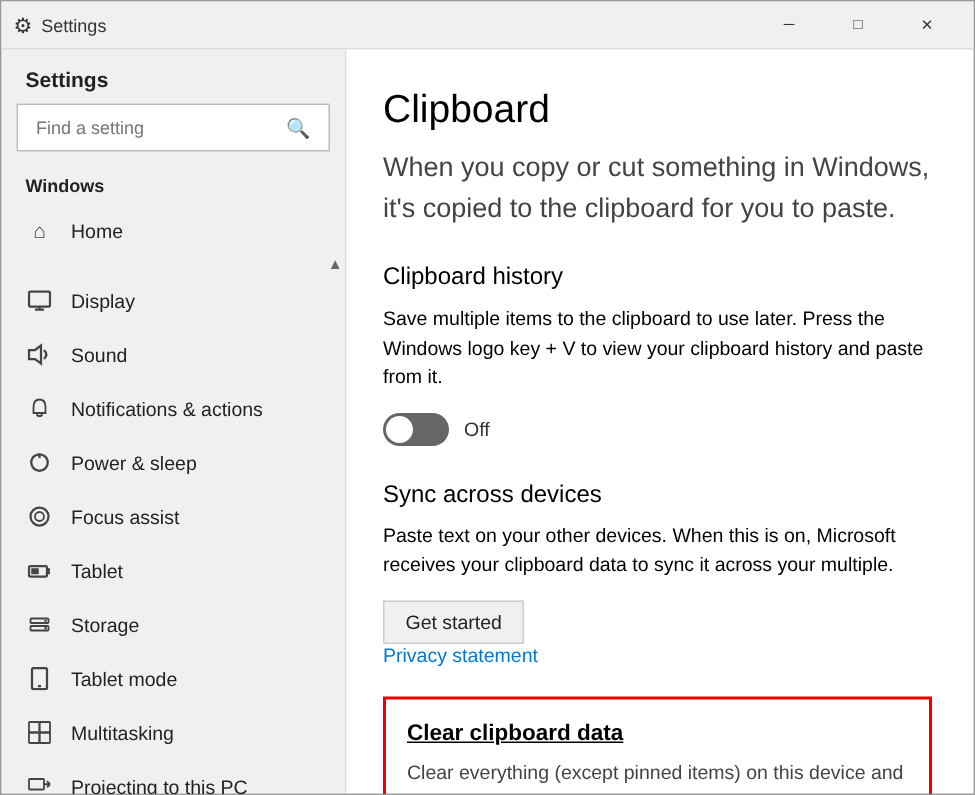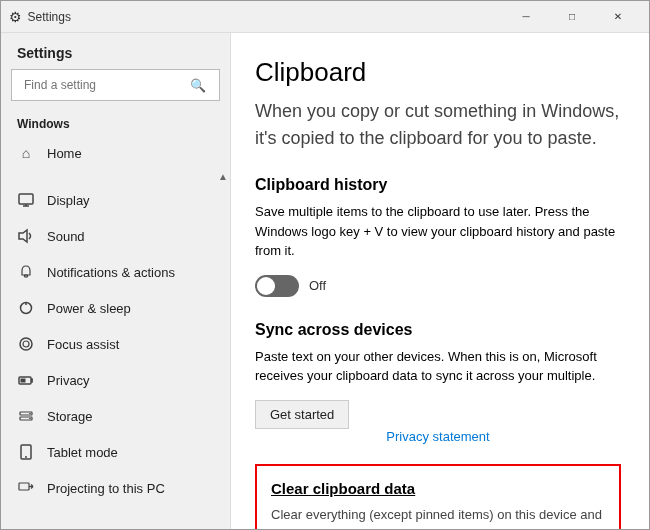--- a/index.html
+++ b/index.html
@@ -156,21 +156,21 @@
       margin-bottom: 10px;
     }
     .page-desc {
       font-size: 18px;
       color: #444;
       margin-bottom: 24px;
       line-height: 1.5;
     }
     .section-title {
       font-size: 16px;
-      font-weight: 700;
+      font-weight: 400;
       color: #000;
       margin-bottom: 8px;
     }
     .section-desc {
       font-size: 13px;
       color: #000000;
       margin-bottom: 14px;
       line-height: 1.5;
     }
     
@@ -211,21 +211,20 @@
       font-size: 13px;
       cursor: pointer;
       color: #222;
     }
     .privacy-link {
       font-size: 13px;
       color: #0078d7;
       cursor: pointer;
       margin-bottom: 20px;
       display: block;
-      text-align: center;
     }
     
     .clear-section {
       border: 2px solid #e00;
       padding: 14px;
       margin-bottom: 20px;
     }
     .clear-section-title {
       font-size: 15px;
       font-weight: 600;
@@ -332,41 +331,52 @@
         </div>
         <div class="sidebar-item">
           <span class="sidebar-item-icon">
             <svg width="16" height="16" viewBox="0 0 16 16" fill="none">
                 <rect x="1" y="5" width="12" height="7" rx="1" stroke="#444" stroke-width="1.5"></rect>
                 <line x1="13" y1="7.5" x2="15" y2="7.5" stroke="#444" stroke-width="2"></line>
                 <line x1="13" y1="9.5" x2="15" y2="9.5" stroke="#444" stroke-width="2"></line>
                 <rect x="2.5" y="6.5" width="5" height="4" fill="#444"></rect>
               </svg>
           </span>
-          <span>Privacy</span>
+          <span>Tablet</span>
         </div>
         <div class="sidebar-item">
           <span class="sidebar-item-icon">
             <svg width="16" height="16" viewBox="0 0 16 16" fill="none">
                 <rect x="2" y="4" width="12" height="3" rx="0.5" stroke="#444" stroke-width="1.2"></rect>
                 <rect x="2" y="9" width="12" height="3" rx="0.5" stroke="#444" stroke-width="1.2"></rect>
                 <circle cx="12" cy="5.5" r="0.8" fill="#444"></circle>
                 <circle cx="12" cy="10.5" r="0.8" fill="#444"></circle>
               </svg>
           </span>
           <span>Storage</span>
         </div>
         <div class="sidebar-item">
           <span class="sidebar-item-icon">
             <svg width="16" height="16" viewBox="0 0 16 16" fill="none">
                 <rect x="3" y="1" width="10" height="14" rx="1" stroke="#444" stroke-width="1.5"></rect>
                 <line x1="7" y1="13" x2="9" y2="13" stroke="#444" stroke-width="1.5"></line>
               </svg>
           </span>
           <span>Tablet mode</span>
+        </div>
+        <div class="sidebar-item">
+          <span class="sidebar-item-icon">
+            <svg width="16" height="16" viewBox="0 0 16 16" fill="none">
+                <rect x="1" y="1" width="7" height="7" rx="0.5" stroke="#444" stroke-width="1.2"></rect>
+                <rect x="8" y="1" width="7" height="7" rx="0.5" stroke="#444" stroke-width="1.2"></rect>
+                <rect x="1" y="8" width="7" height="7" rx="0.5" stroke="#444" stroke-width="1.2"></rect>
+                <rect x="8" y="8" width="7" height="7" rx="0.5" stroke="#444" stroke-width="1.2"></rect>
+              </svg>
+          </span>
+          <span>Multitasking</span>
         </div>
         <div class="sidebar-item">
           <span class="sidebar-item-icon">
             <svg width="16" height="16" viewBox="0 0 16 16" fill="none">
                 <rect x="1" y="3" width="10" height="7" rx="0.5" stroke="#444" stroke-width="1.2"></rect>
                 <line x1="11" y1="6.5" x2="15" y2="6.5" stroke="#444" stroke-width="1.2"></line>
                 <line x1="13" y1="4.5" x2="15" y2="6.5" stroke="#444" stroke-width="1.2"></line>
                 <line x1="13" y1="8.5" x2="15" y2="6.5" stroke="#444" stroke-width="1.2"></line>
               </svg>
           </span>

